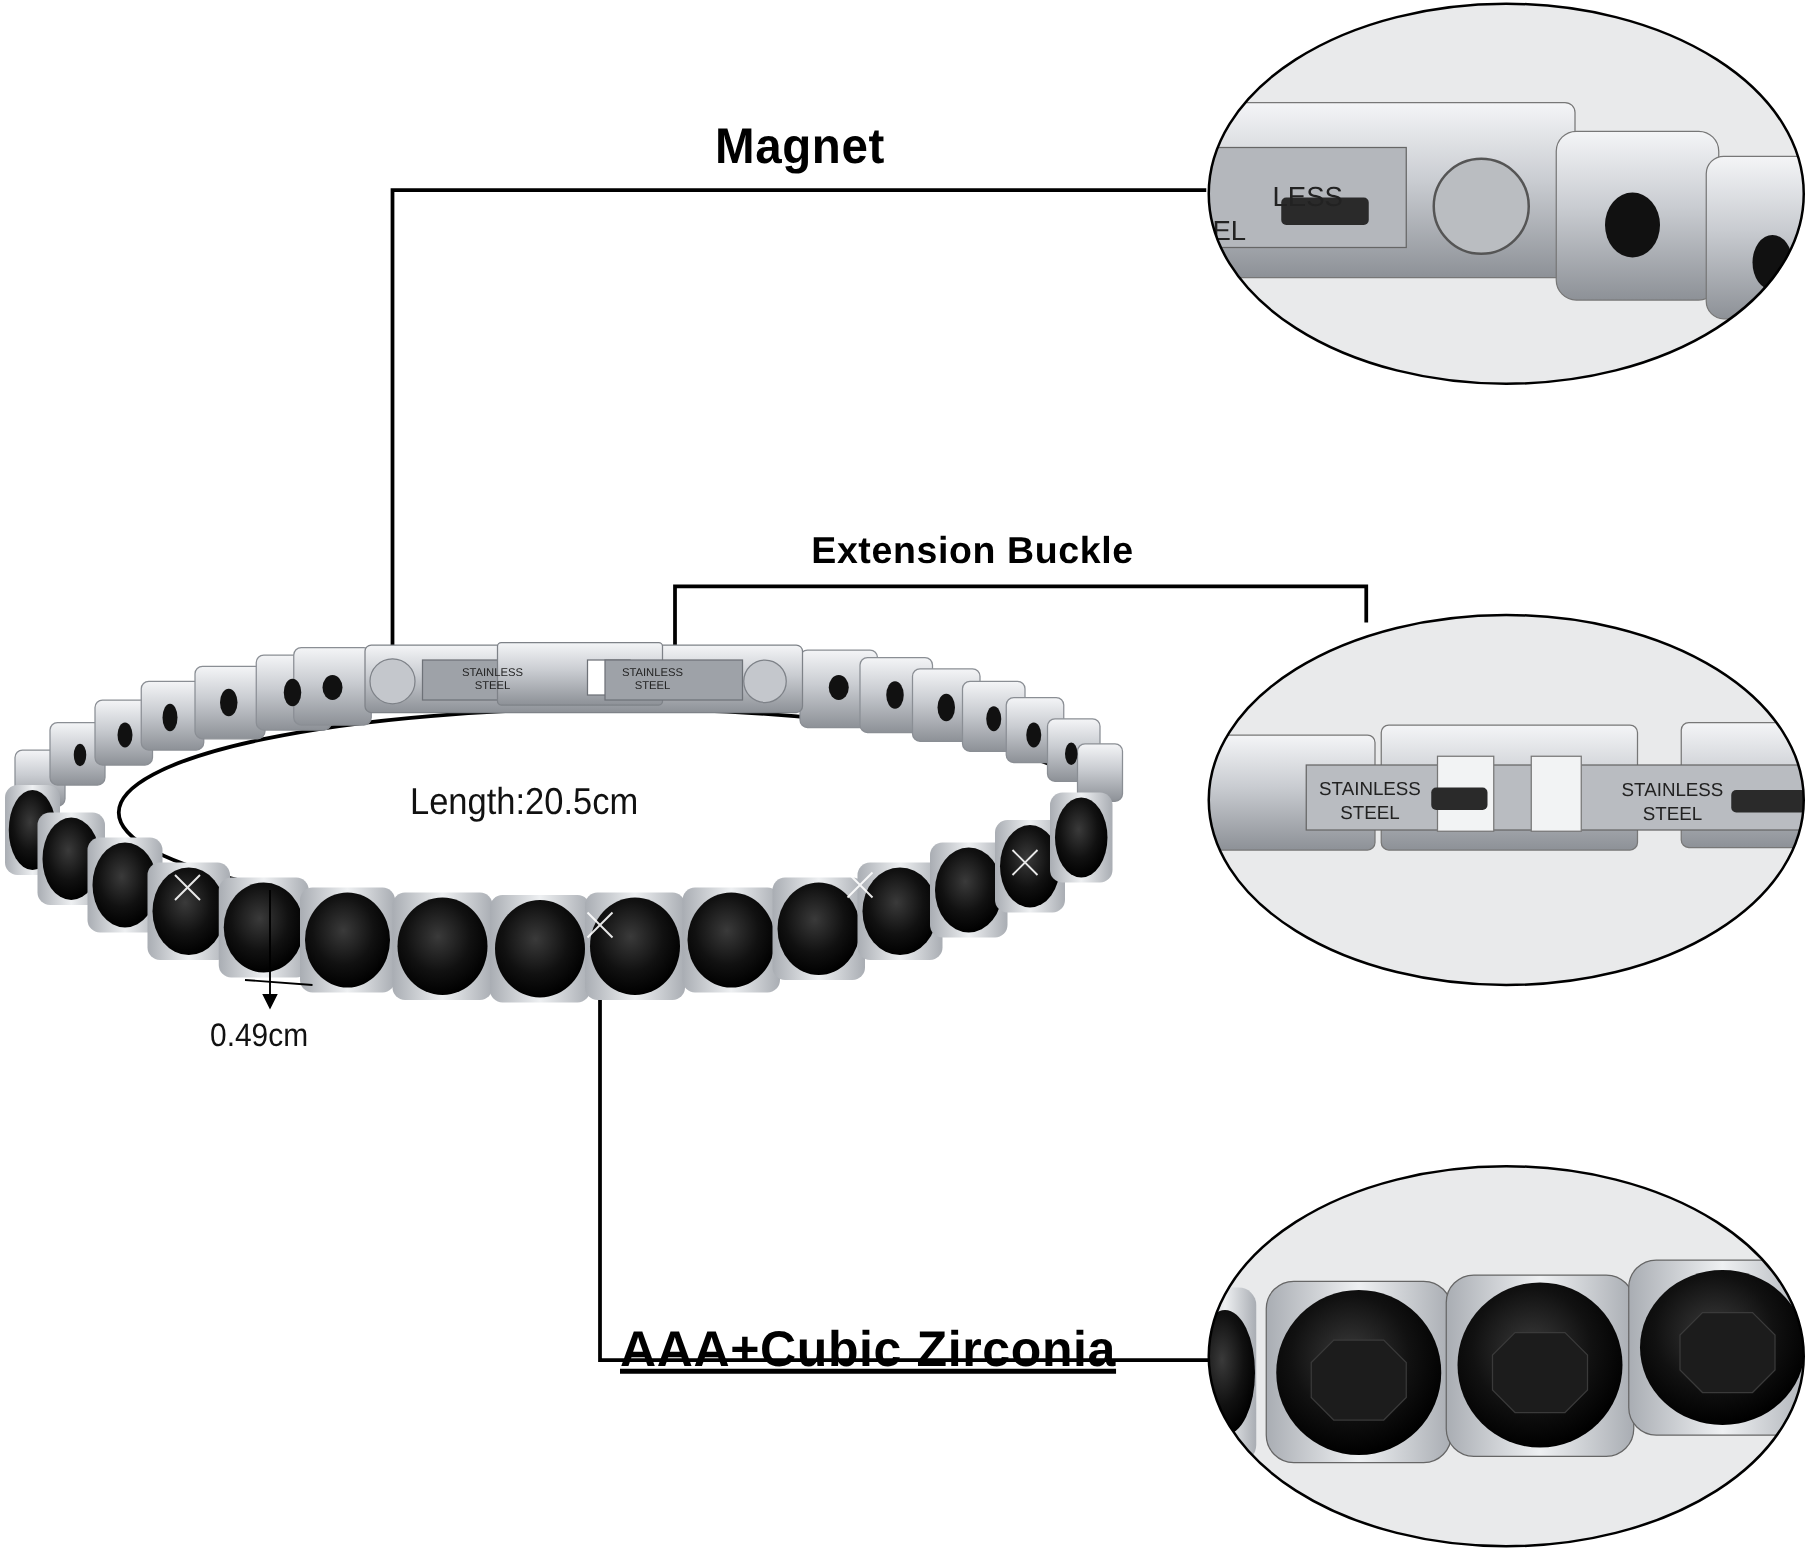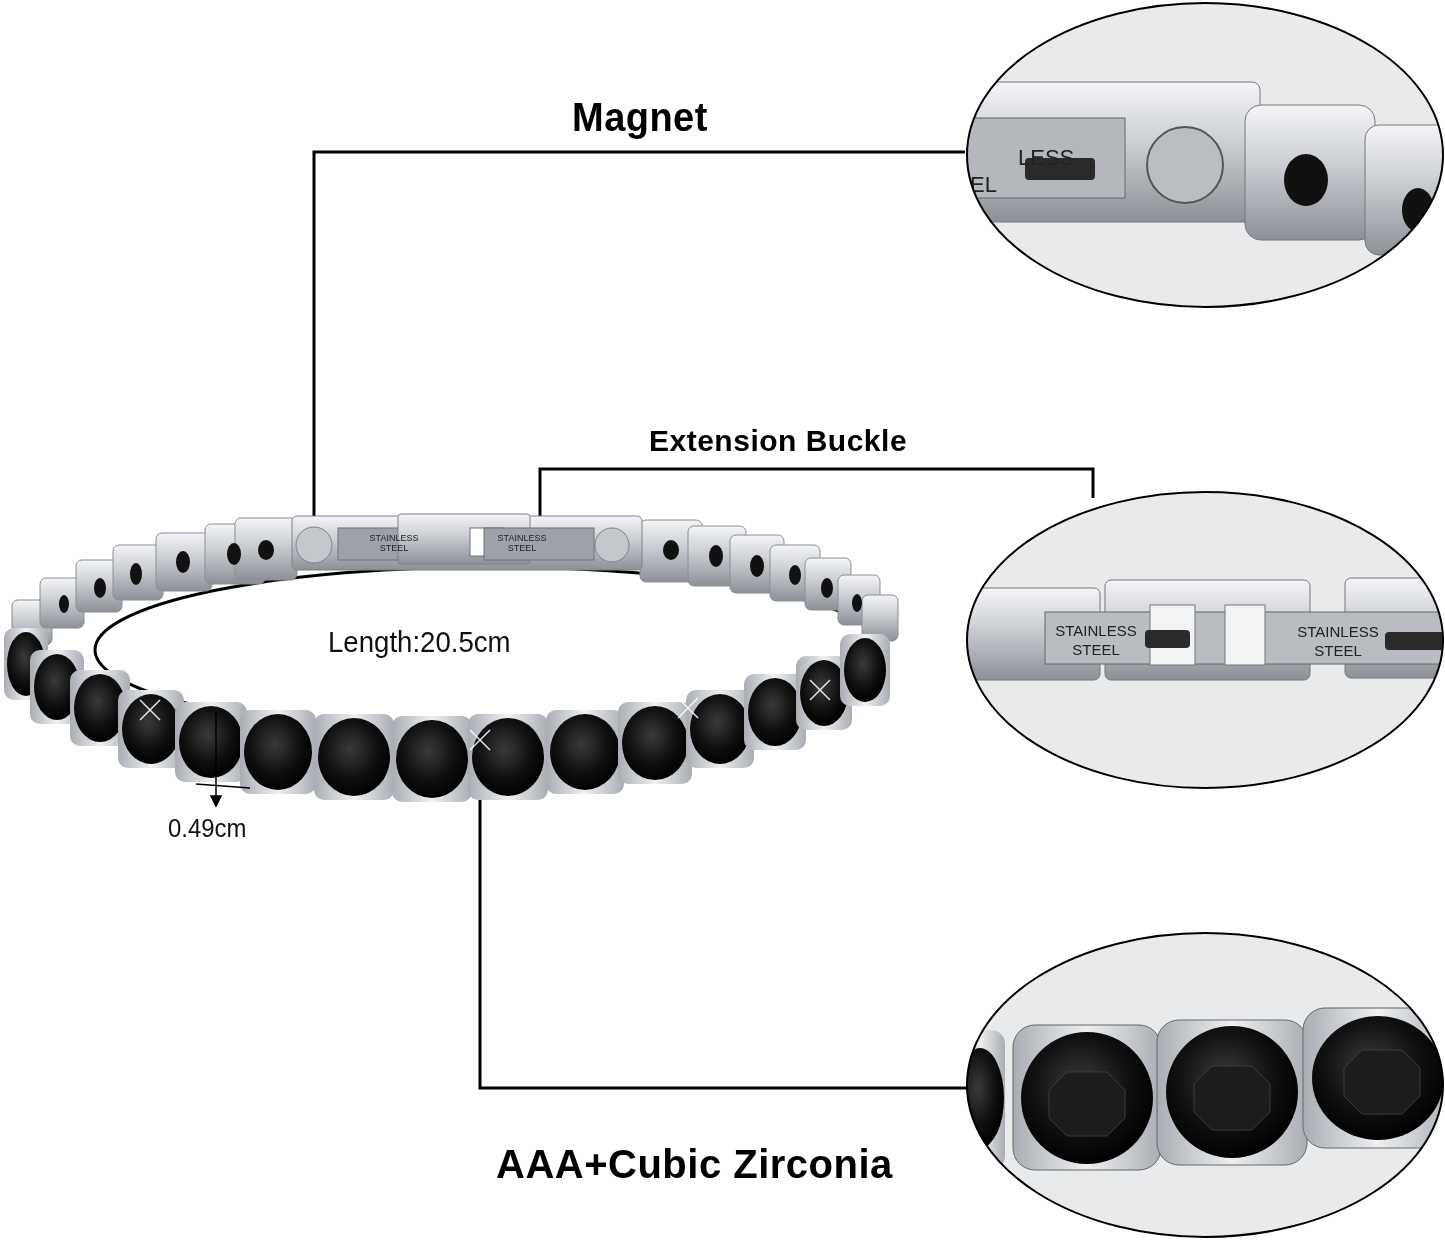--- a/index.html
+++ b/index.html
@@ -3,21 +3,21 @@
 <meta charset="utf-8">
 <style>
   html, body { margin: 0; padding: 0; background: #ffffff; }
   body { width: 1445px; height: 1242px; position: relative; overflow: hidden;
          font-family: "Liberation Sans", sans-serif; }
   .canvas { position: absolute; left: 0; top: 0; width: 1445px; height: 1242px; }
   .label { position: absolute; font-family: "Liberation Sans", sans-serif;
            font-weight: 700; color: #000; white-space: nowrap; line-height: 1; }
   .label-magnet { left: 572px; top: 97px; font-size: 40px; letter-spacing: 0.5px; transform: scaleX(0.95); transform-origin: left top; }
   .label-buckle { left: 649px; top: 413px; font-size: 30px; letter-spacing: 0.5px; margin-top: 13px; }
-  .label-cz { left: 496px; top: 1144px; font-size: 40px; letter-spacing: 0.5px; }
+  .label-cz { left: 496px; top: 1060px; font-size: 40px; letter-spacing: 0.5px; text-decoration: underline; }
   .dim-text { position: absolute; font-family: "Liberation Sans", sans-serif;
               font-weight: 400; color: #111; white-space: nowrap; line-height: 1; }
   .dim-length { left: 328px; top: 627px; font-size: 30px; transform: scaleX(0.92); transform-origin: left top; }
   .dim-width { left: 168px; top: 815px; font-size: 26px; transform: scaleX(0.92); transform-origin: left top; }
   svg text { font-family: "Liberation Sans", sans-serif; }
 </style>
 </head>
 <body>
 
 <div class="canvas">

